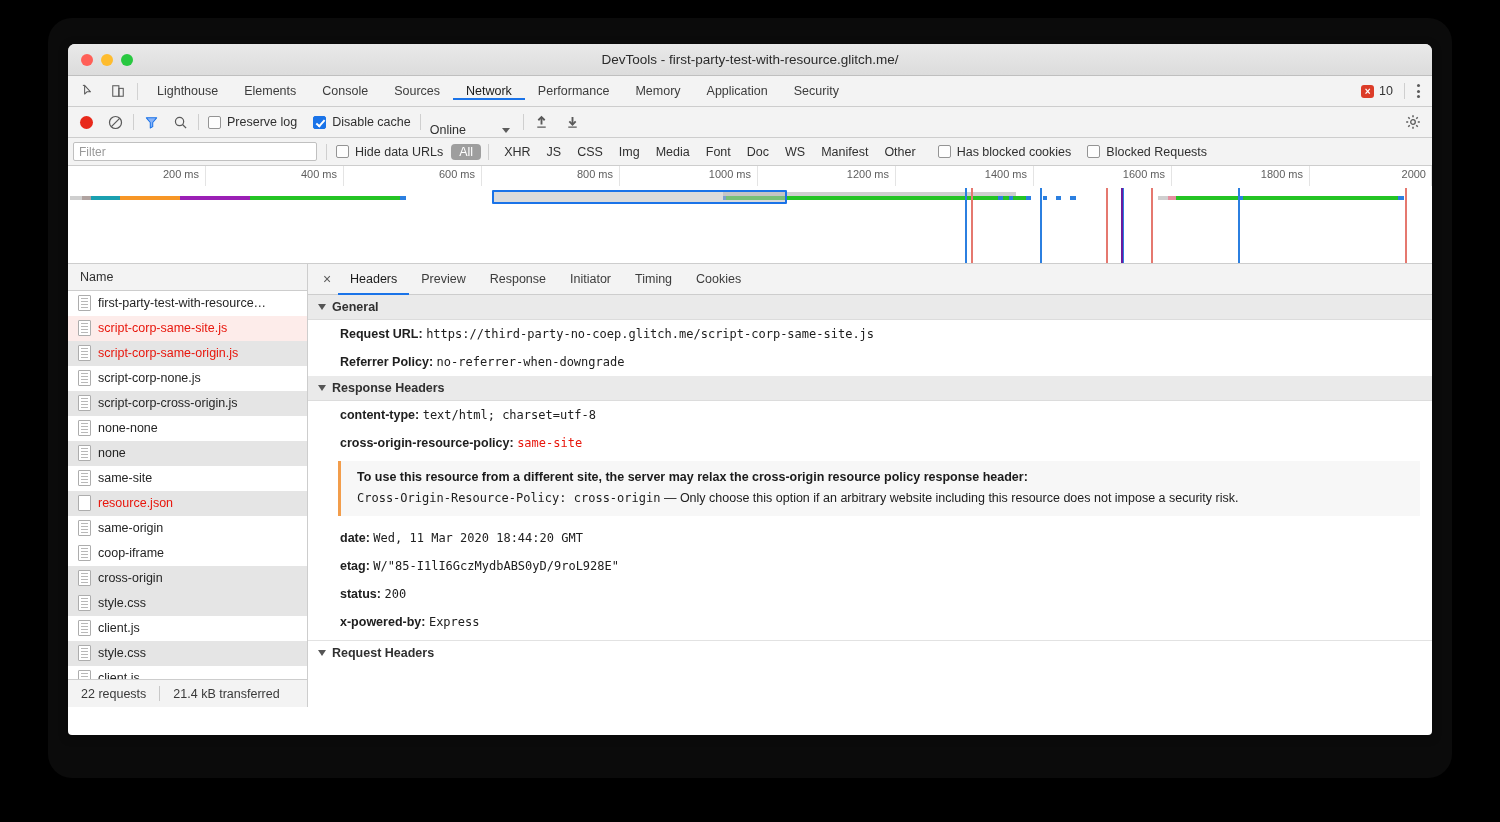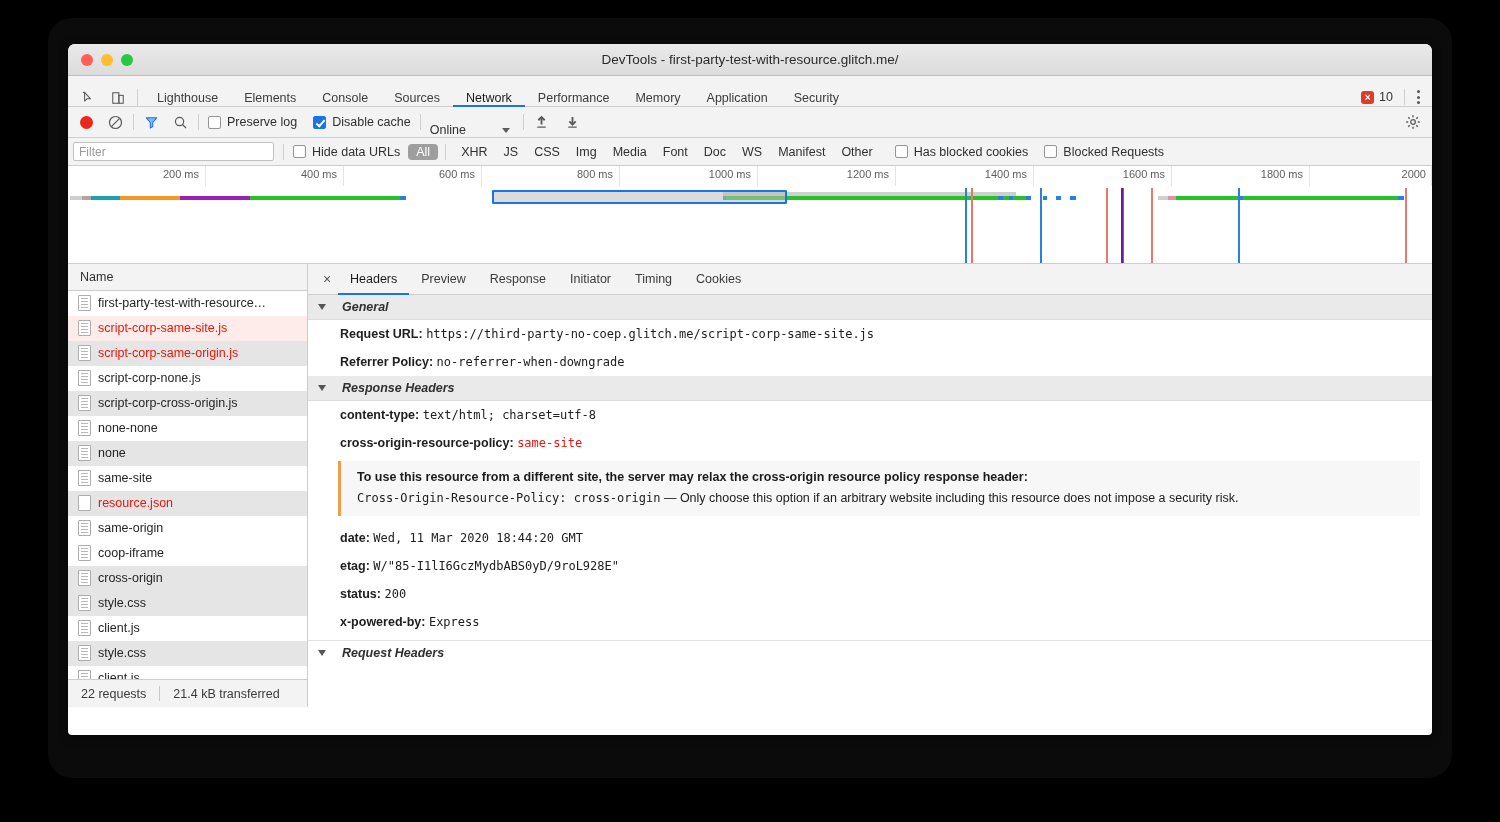--- a/index.html
+++ b/index.html
@@ -55,21 +55,21 @@
     text-align: center;
     font-size: 13.5px; color: #2b2b2b;
     pointer-events: none;
   }
 
   
   .tabbar {
     height: 31px;
     background: #f3f3f3;
     border-bottom: 1px solid #cdcdcd;
-    display: flex; align-items: flex-end;
+    display: flex; align-items: center;
     font-size: 12.5px; color: #3c3c3c;
   }
   .tb-icons {
     display: flex; align-items: center; gap: 12px;
     padding: 0 11px 0 12px;
     border-right: 1px solid #d2d2d2;
   }
   .icon-btn {
     width: 17px; height: 17px;
     display: flex; align-items: center; justify-content: center;
@@ -150,21 +150,21 @@
   
   .filterbar {
     height: 28px;
     background: #f3f3f3;
     border-bottom: 1px solid #cdcdcd;
     display: flex; align-items: center;
     font-size: 12.5px; color: #303030;
     padding-left: 5px;
   }
   .filter-input {
-    width: 201px; height: 19px;
+    width: 244px; height: 19px;
     border: 1px solid #c0c0c0; border-radius: 2px;
     background: #fff;
     font-size: 12px; color: #222;
     padding: 8px 5px;
     font-family: "Liberation Sans", sans-serif;
   }
   .filter-input::placeholder { color: #9a9a9a; }
   .ftypes { display: flex; align-items: center; gap: 0; }
   .ftype {
     padding: 1px 8px;
@@ -281,24 +281,23 @@
     margin-bottom: -1px;
   }
   .dtab.active { color: #1a1a1a; border-bottom-color: #1a73e8; }
 
   .hcontent { flex: 1; overflow: hidden; font-size: 12.5px; }
   .sect-head {
     background: #eaeaea;
     border-bottom: 1px solid #dcdcdc;
     padding: 5px 7px 5px 10px;
     font-weight: bold; color: #303030;
-    display: flex; align-items: center; gap: 16px;
+    display: flex; align-items: center; gap: 6px;
     cursor: pointer;
     font-size: 12.5px;
-    font-style: italic;
   }
   .tri {
     width: 0; height: 0;
     border-left: 4.5px solid transparent;
     border-right: 4.5px solid transparent;
     border-top: 6px solid #555;
   }
   .hrow {
     padding: 7px 0 7px 32px;
     color: #202020;

